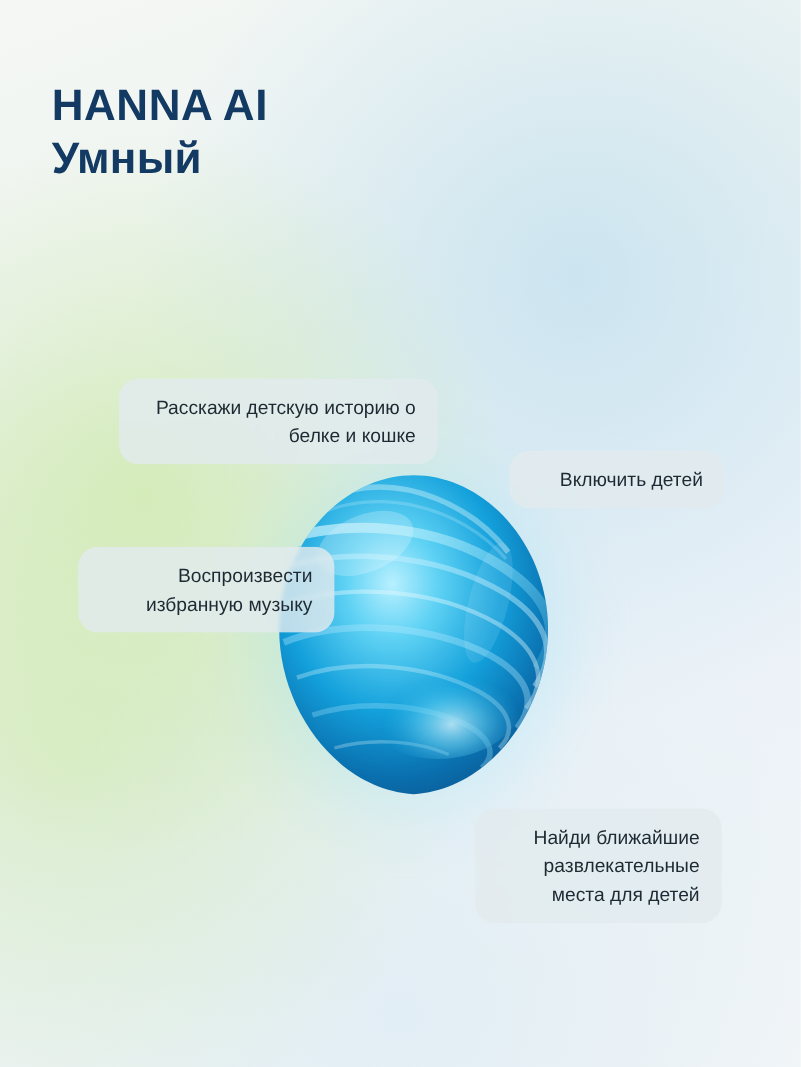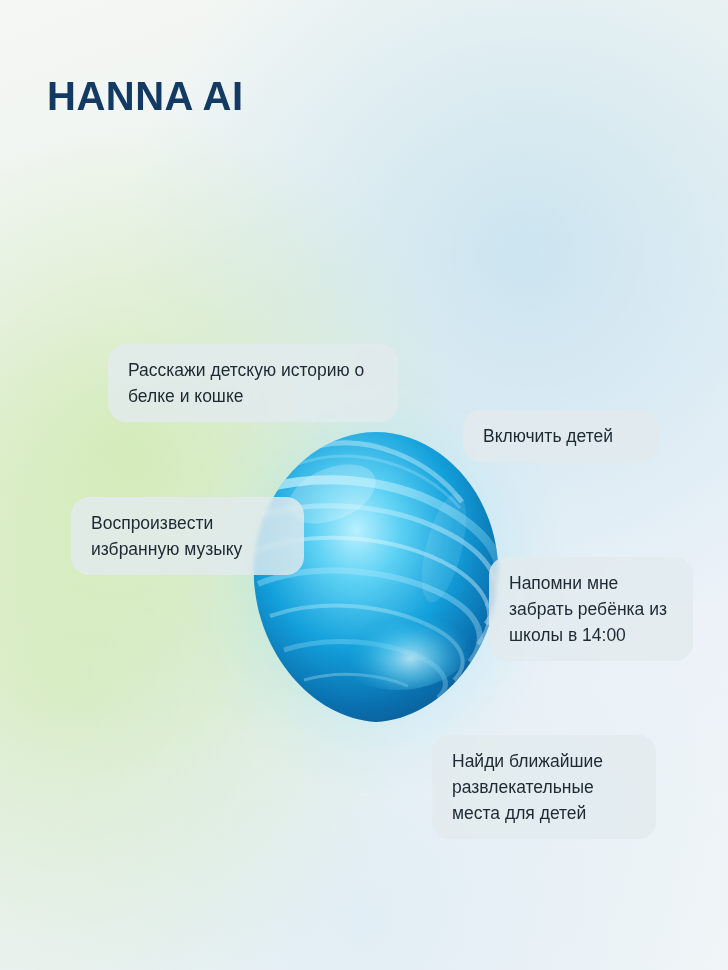--- a/index.html
+++ b/index.html
@@ -76,37 +76,39 @@
     position: absolute;
     z-index: 5;
     border-radius: 18px;
     background: rgba(226, 234, 238, 0.82);
     color: #1d2a33;
     font-size: 17.5px;
     line-height: 26px;
     padding: 13px 20px;
     box-sizing: border-box;
     backdrop-filter: blur(2px);
+    text-align: right;
   }
 
   .b-story     { left: 108px; top: 344px;  width: 290px; }
   .b-screen    { left: 463px; top: 410px;  width: 196px; }
   .b-music     { left: 35px;  top: 497px;  width: 233px; margin-left: 36px; }
   .b-remind    { left: 489px; top: 557px;  width: 204px; }
   .b-climate   { left: 62px;  top: 644px;  width: 218px; }
   .b-route     { left: 128px; top: 761px;  width: 228px; }
   .b-places    { left: 432px; top: 735px;  width: 224px; }
 </style>
 </head>
 <body>
 
 <div class="poster">
 
   <div class="title-block">
     <div class="title-line one">HANNA AI</div>
+    <div class="title-line">Умный</div>
   </div>
 
   <div class="orb-wrap">
     <div class="orb-glow"></div>
     <svg class="orb" viewBox="0 0 256 300">
       <defs>
         <radialGradient id="orbBody" cx="42%" cy="34%" r="78%">
           <stop offset="0%" stop-color="#b8f0ff"></stop>
           <stop offset="22%" stop-color="#5fd2f4"></stop>
           <stop offset="52%" stop-color="#13a0db"></stop>
@@ -142,16 +144,15 @@
         <ellipse cx="150" cy="206" rx="78" ry="56" fill="url(#orbCore)"></ellipse>
         <ellipse cx="84" cy="66" rx="46" ry="26" fill="#ffffff" opacity="0.28" transform="rotate(-22 84 66)"></ellipse>
         <ellipse cx="196" cy="120" rx="18" ry="56" fill="#ffffff" opacity="0.13" transform="rotate(14 196 120)"></ellipse>
       </g>
     </svg>
   </div>
 
   <div class="bubble b-story">Расскажи детскую историю о белке и кошке</div>
   <div class="bubble b-screen">Включить детей</div>
   <div class="bubble b-music">Воспроизвести избранную музыку</div>
-  <div class="bubble b-remind">Напомни мне забрать ребёнка из школы в 14:00</div>
   <div class="bubble b-places">Найди ближайшие развлекательные места для детей</div>
 
 </div>
 
 </body></html>

